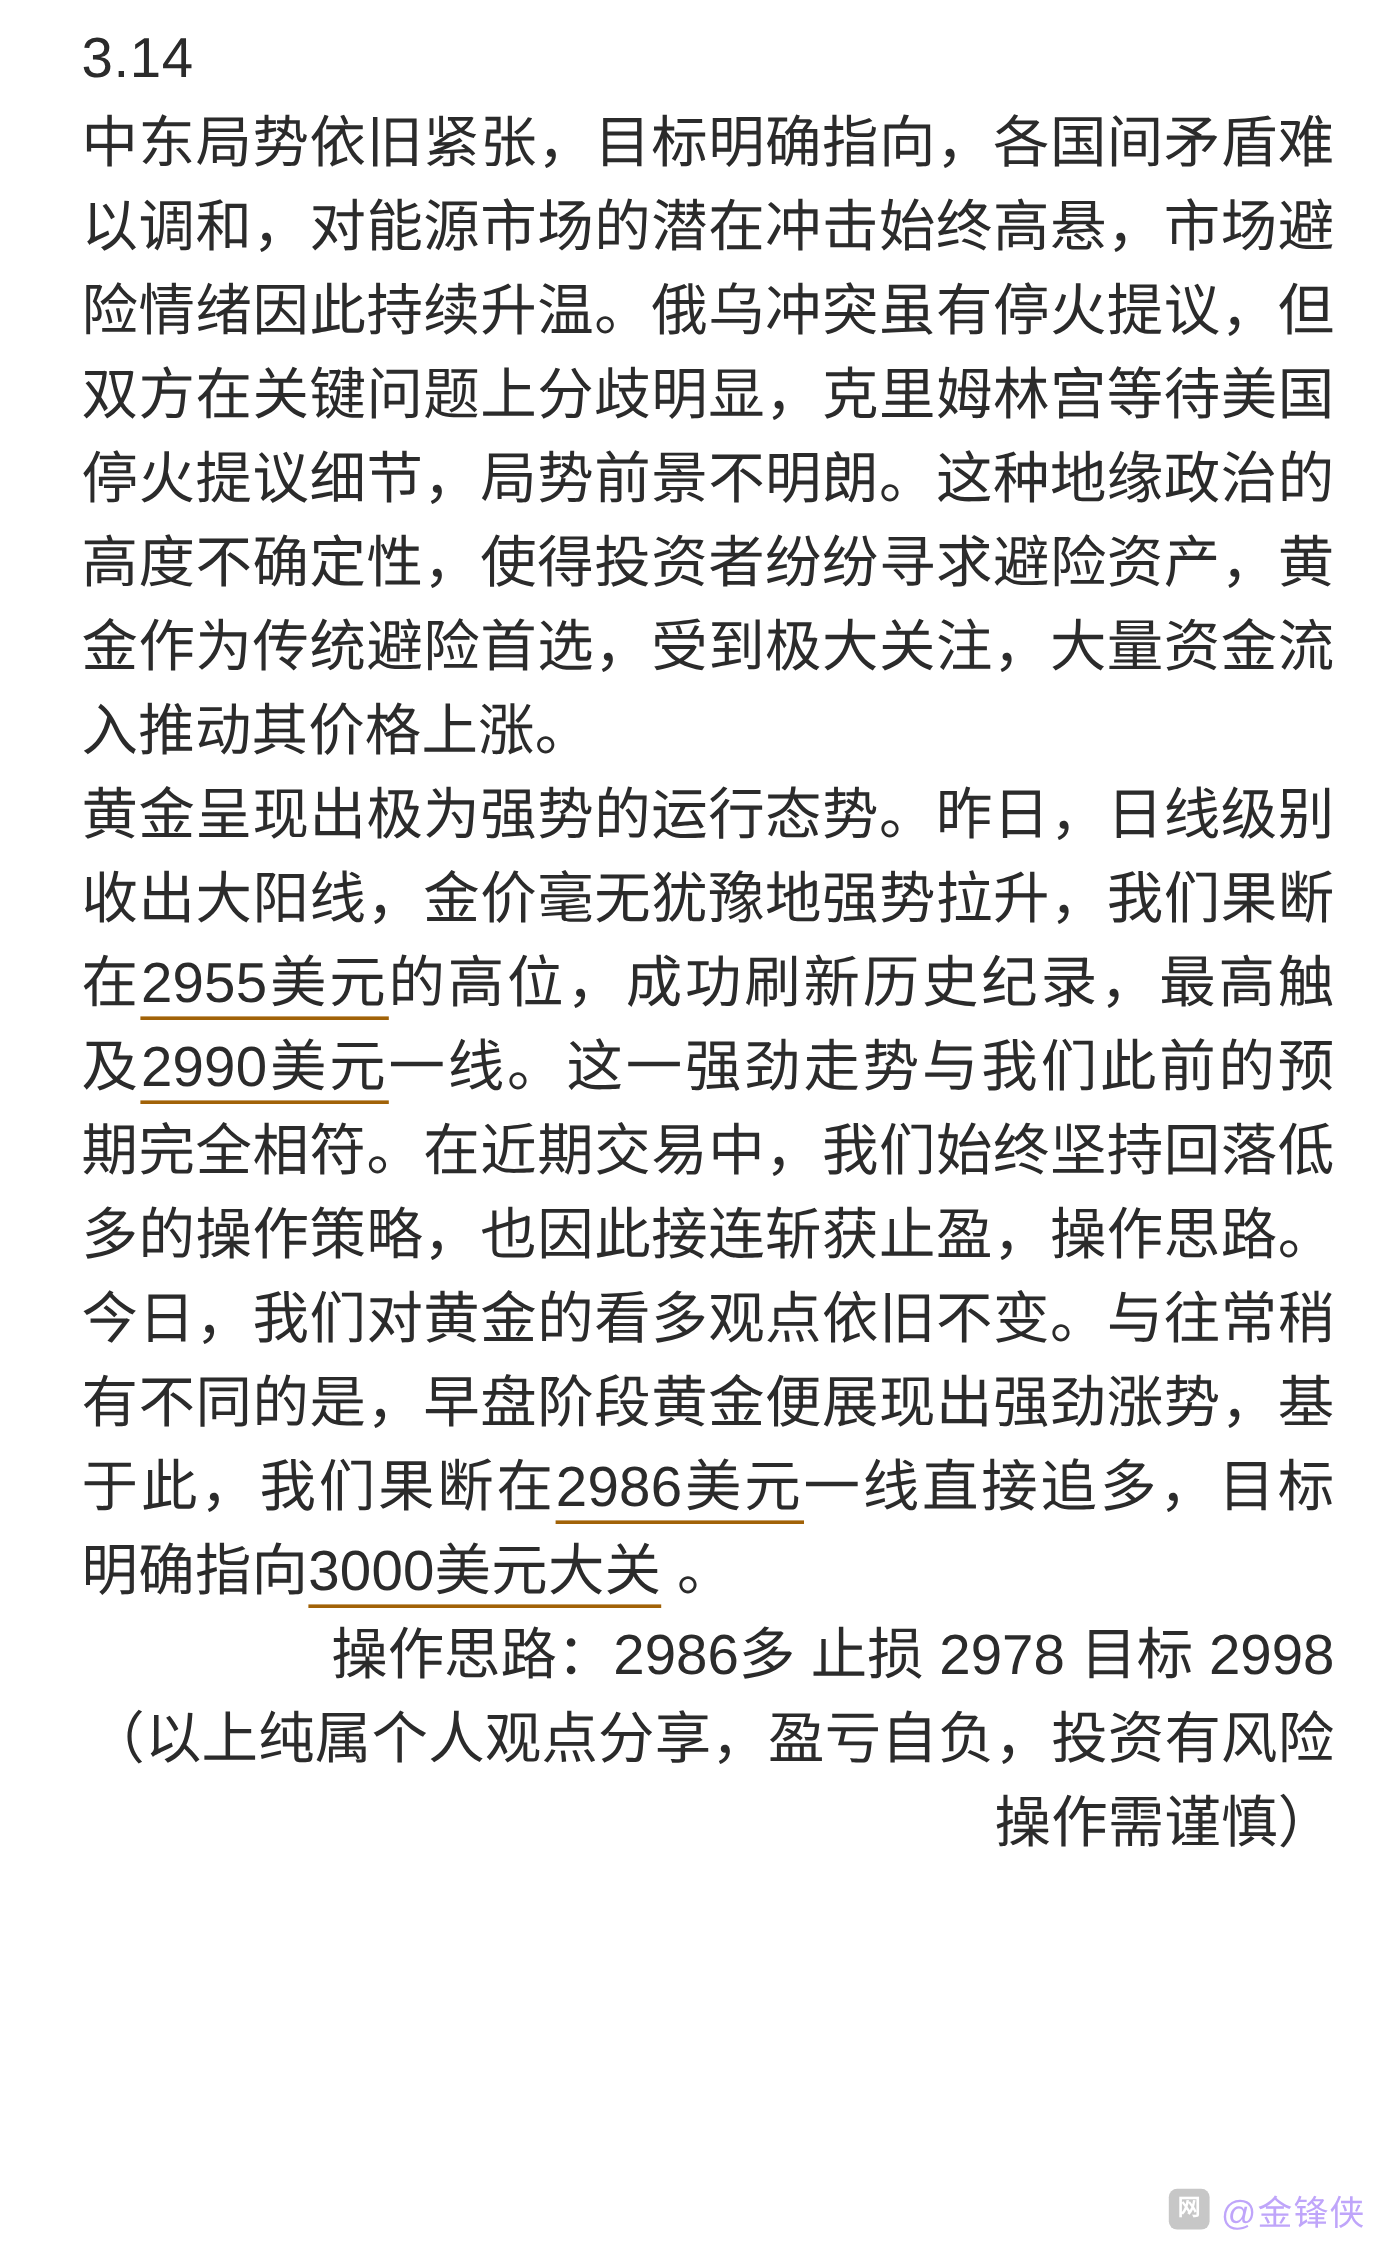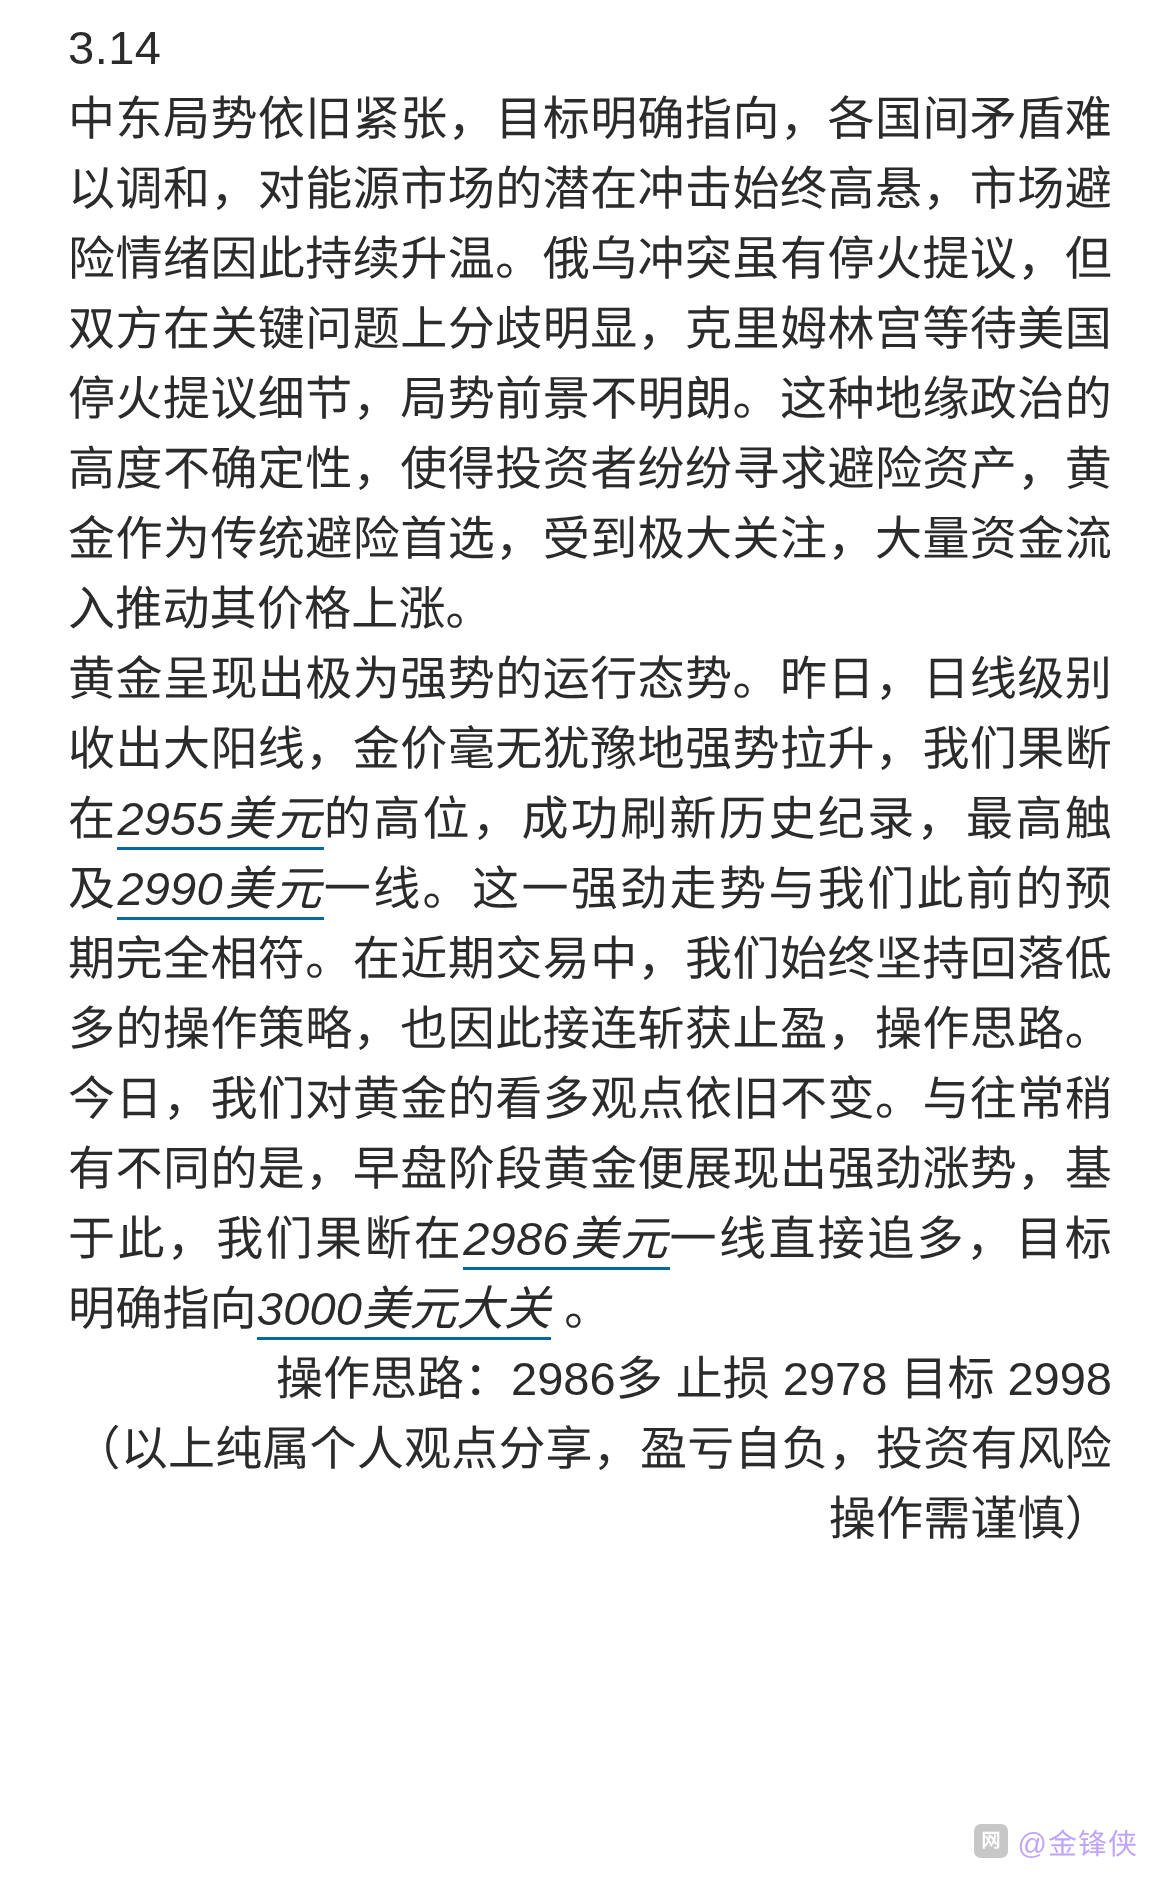--- a/index.html
+++ b/index.html
@@ -44,23 +44,22 @@
     word-break: break-all;
     letter-spacing: 0.2px;
   }
 
   .para.last {
     text-align: right;
   }
 
   
   .u {
-    border-bottom: 3px solid #0369a1;
+    border-bottom: 3px solid #a16207;
     padding-bottom: 2px;
-    font-style: italic;
   }
 
   .plain-line {
     font-size: 47px;
     line-height: 70px;
     color: #2b2b2b;
     margin: 0;
     text-align: right;
     white-space: nowrap;
   }

